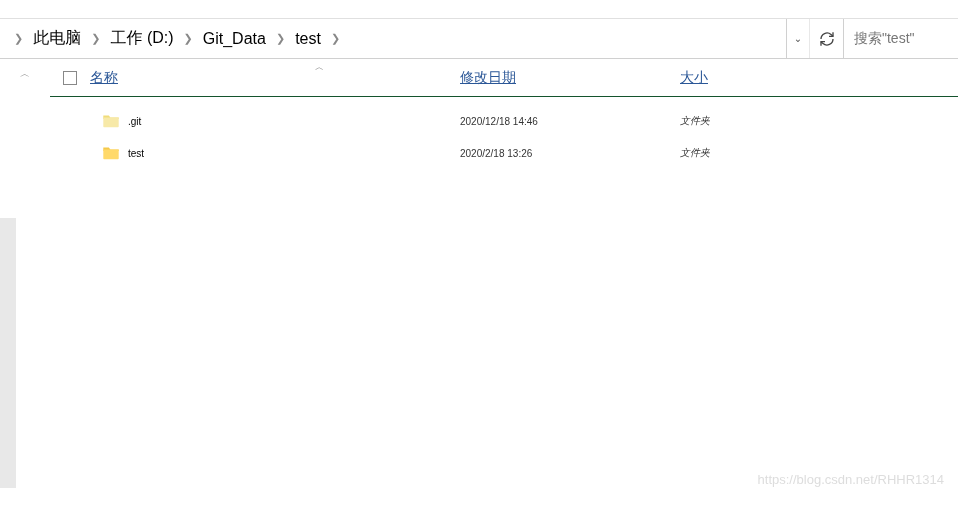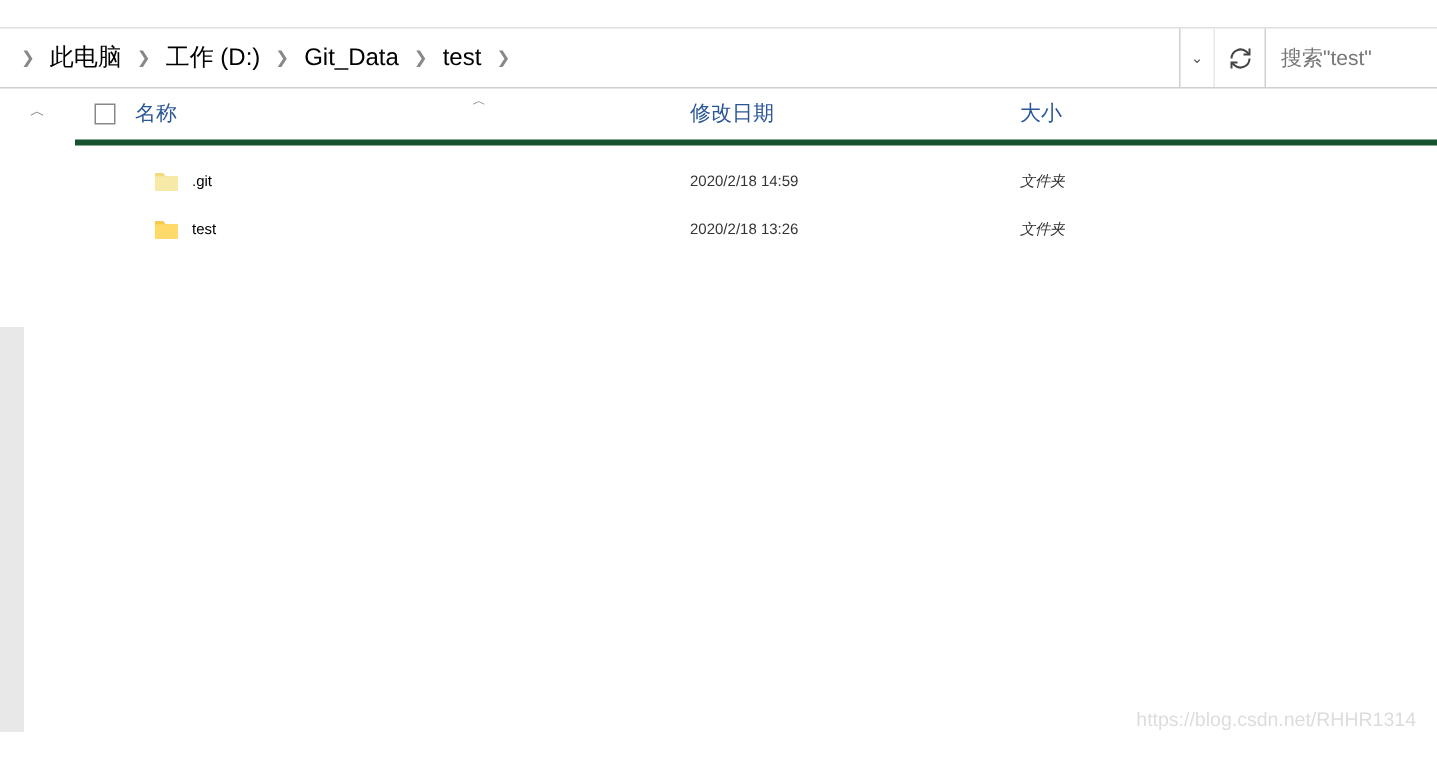--- a/index.html
+++ b/index.html
@@ -122,24 +122,25 @@
     }
     .main-panel {
       flex: 1;
       display: flex;
       flex-direction: column;
     }
     .column-headers {
       display: flex;
       align-items: center;
       height: 38px;
-      border-bottom: 4px solid #14532d;
+      border-bottom: 1px solid #14532d;
       color: #2b5797;
       font-size: 14px;
       position: relative;
+      text-decoration: underline;
     }
     .checkbox-col {
       width: 40px;
       display: flex;
       align-items: center;
       justify-content: center;
     }
     .checkbox {
       width: 14px;
       height: 14px;
@@ -284,21 +285,21 @@
     <div class="file-list" id="file-list">
     <div class="file-row">
           <div class="file-icon-cell"></div>
           <div class="file-name-cell">
             <span class="folder-icon"><svg viewBox="0 0 24 20">
                 <path fill="#f0dc7a" d="M1 2h8l2 3h12v2H1z"></path>
                 <path fill="#f7e9a8" d="M1 5h22v13a1 1 0 0 1-1 1H2a1 1 0 0 1-1-1z"></path>
               </svg></span>
             <span>.git</span>
           </div>
-          <div class="file-date-cell">2020/2/18 14:59</div>
+          <div class="file-date-cell">2020/12/18 14:46</div>
           <div class="file-type-cell">文件夹</div>
         </div>
         <div class="file-row">
           <div class="file-icon-cell"></div>
           <div class="file-name-cell">
             <span class="folder-icon"><svg viewBox="0 0 24 20">
                 <path fill="#f5c94a" d="M1 2h8l2 3h12v2H1z"></path>
                 <path fill="#ffd96a" d="M1 5h22v13a1 1 0 0 1-1 1H2a1 1 0 0 1-1-1z"></path>
               </svg></span>
             <span>test</span>

